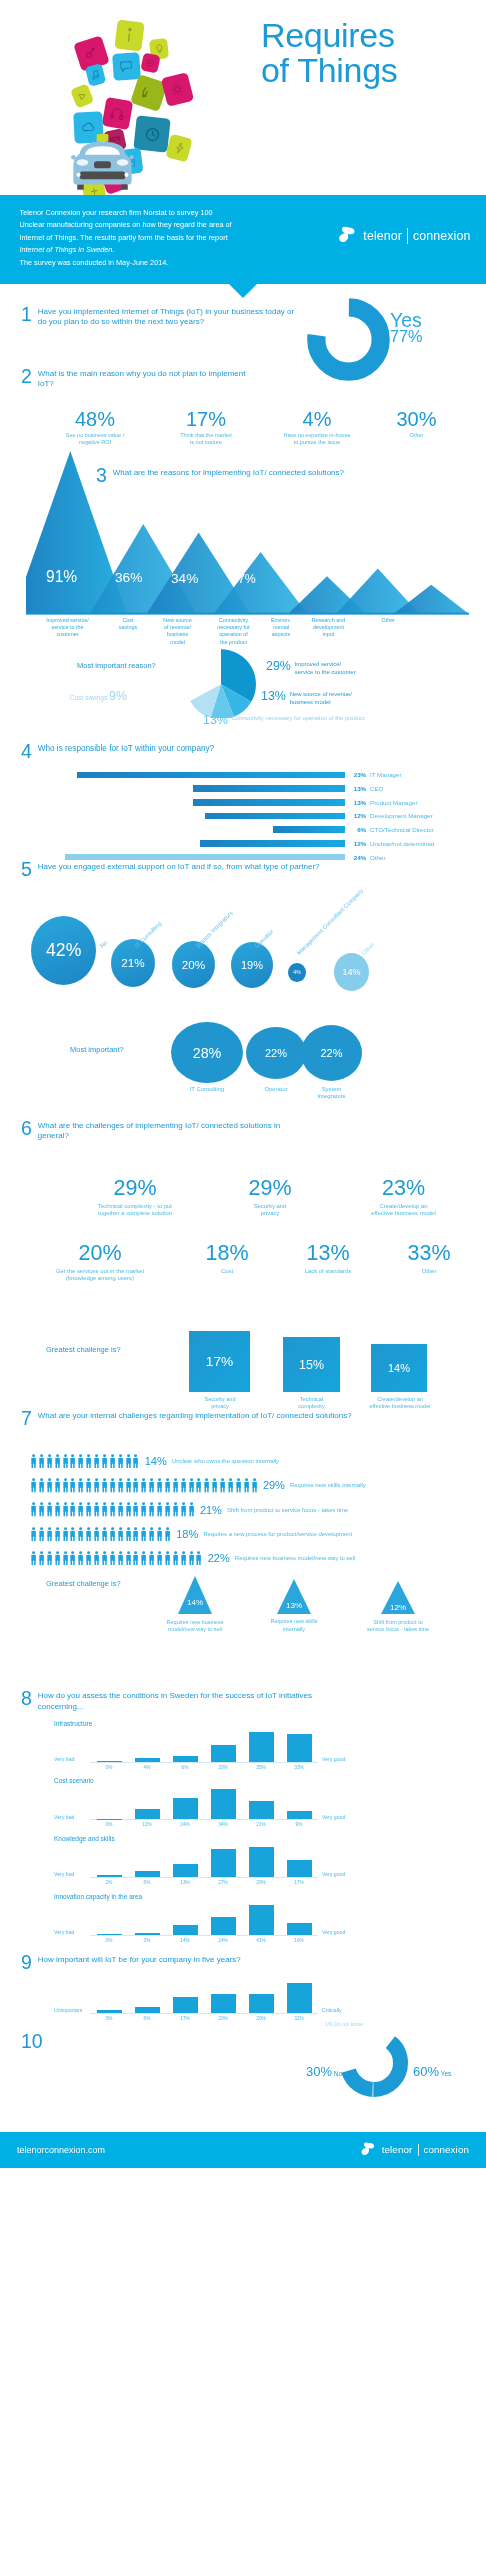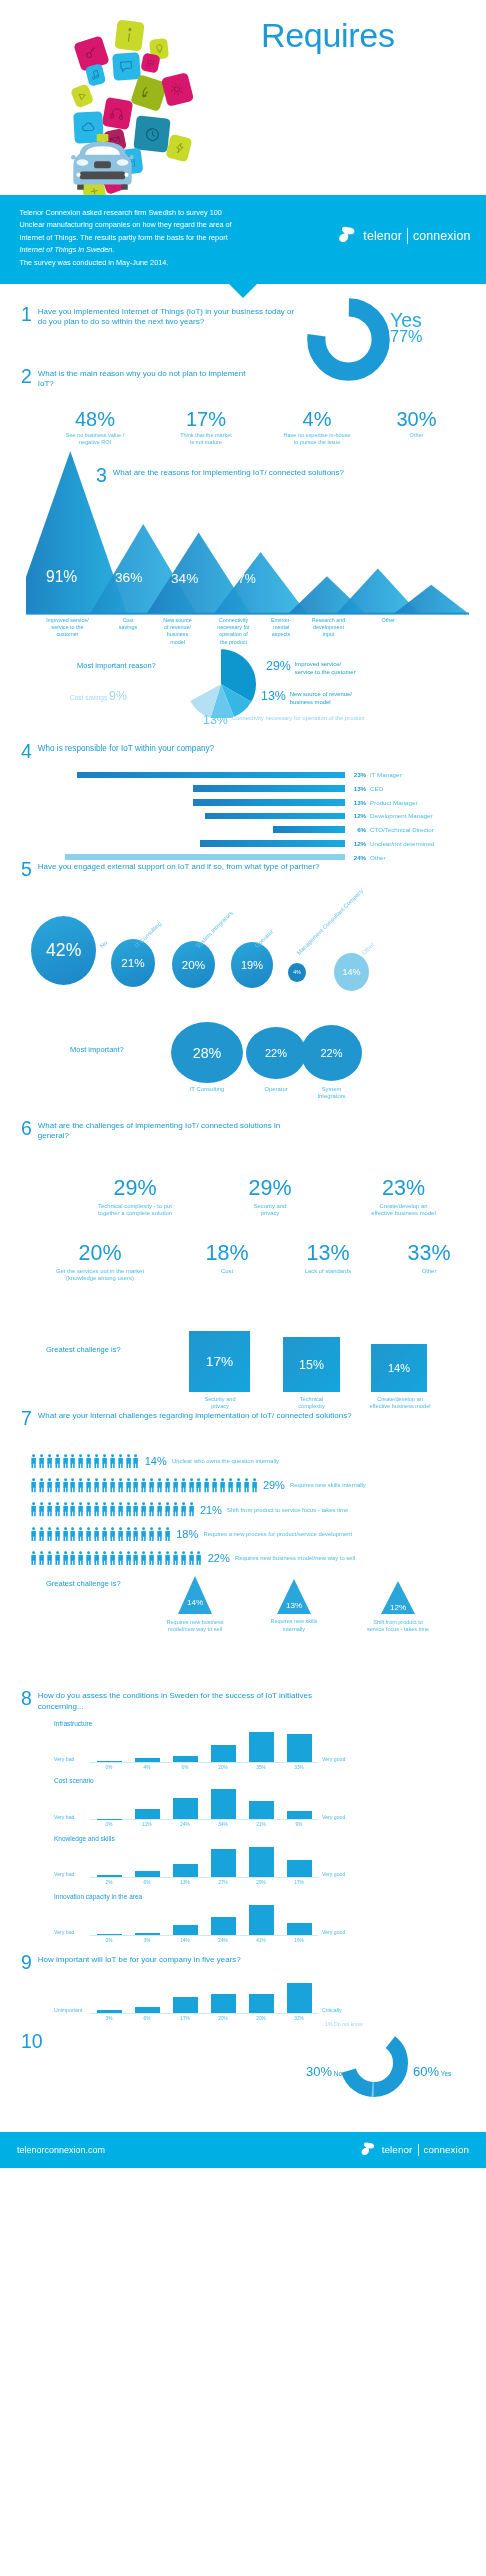--- a/index.html
+++ b/index.html
@@ -285,25 +285,26 @@
         <circle cx="90" cy="63" r="3.2" fill="#ffffff"></circle>
         <rect x="14" y="78" width="10" height="8" fill="#4d4d4d"></rect>
         <rect x="82" y="78" width="10" height="8" fill="#4d4d4d"></rect>
         <circle cx="8" cy="36" r="3.5" fill="#8fc2de"></circle>
         <circle cx="98" cy="36" r="3.5" fill="#8fc2de"></circle>
       </svg>
     </div>
 
     <div class="hero-title">
       <div>Requires</div>
+      <div>of Things</div>
     </div>
   </div>
 
   <div class="intro">
-    <p>Telenor Connexion asked research firm Swedish to survey 100</p>
+    <p>Telenor Connexion your research firm Norstat to survey 100</p>
     <p>Unclear manufacturing companies on how they regard the area of</p>
     <p>Internet of Things. The results partly form the basis for the report</p>
     <p class="ital">Internet of Things in Sweden.</p>
     <p>The survey was conducted in May-June 2014.</p>
     <div class="brand">
       <svg width="22" height="22" viewBox="0 0 34 34">
         <path d="M20 4c6 0 10 4 8 8-2 3-7 3-10 1 2 4 1 9-3 12-4 3-9 1-10-3-1-5 4-9 9-9-4-2-6-6-4-9 1.5-2 6-1 10 0z" fill="#ffffff"></path>
       </svg>
       <span class="brand-word">telenor</span>
       <span class="brand-sep"></span>

